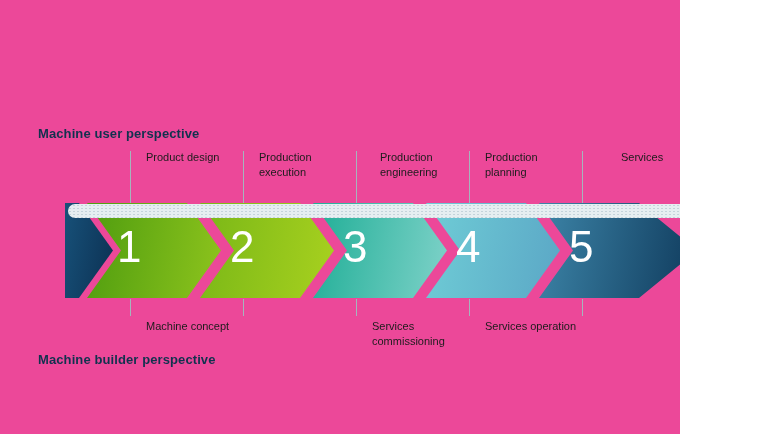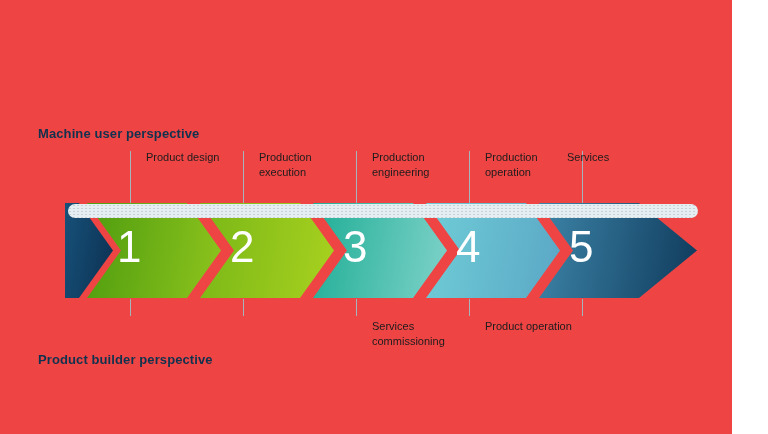--- a/index.html
+++ b/index.html
@@ -1,17 +1,17 @@
 <!DOCTYPE html>
 <html><head>
 <meta charset="utf-8">
 <style>
   html,body{margin:0;padding:0;background:#ffffff;}
   .canvas{
-    position:relative;width:732px;height:434px;background:#ef4444;
+    position:relative;width:680px;height:434px;background:#ec4899;
     font-family:"Liberation Sans",sans-serif;overflow:hidden;
   }
   .title{
     position:absolute;font-size:13px;font-weight:bold;color:#11324e;
     letter-spacing:0.1px;white-space:nowrap;
   }
   .title-top{left:38px;top:126px;}
   .title-bottom{left:38px;top:352px;}
   .tick{position:absolute;width:1px;background:#a6b4bd;}
   .tick-top{top:151px;height:52px;}
@@ -44,33 +44,33 @@
     position:absolute;top:225px;font-size:44px;font-weight:400;color:#ffffff;
     z-index:3;line-height:1;
   }
 </style>
 </head>
 <body>
 
 <div class="canvas">
 
   <div class="title title-top">Machine user perspective</div>
-  <div class="title title-bottom">Product builder perspective</div>
+  <div class="title title-bottom">Machine builder perspective</div>
 
   <div class="tick tick-top" style="left:130px"></div>
   <div class="tick tick-top" style="left:243px"></div>
   <div class="tick tick-top" style="left:356px"></div>
   <div class="tick tick-top" style="left:469px"></div>
   <div class="tick tick-top" style="left:582px"></div>
 
   <div class="plabel plabel-top" style="left:137px">Product design</div>
   <div class="plabel plabel-top" style="left:250px">Production execution</div>
-  <div class="plabel plabel-top" style="left:363px">Production engineering</div>
-  <div class="plabel plabel-top" style="left:476px">Production operation</div>
-  <div class="plabel plabel-top" style="left:558px">Services</div>
+  <div class="plabel plabel-top" style="left:371px">Production engineering</div>
+  <div class="plabel plabel-top" style="left:476px">Production planning</div>
+  <div class="plabel plabel-top" style="left:612px">Services</div>
 
   <div class="lead" style="background: linear-gradient(100deg, rgb(23, 81, 121), rgb(12, 48, 82));"></div>
 
   <div class="seg" style="left: 87px; background: linear-gradient(100deg, rgb(78, 156, 15), rgb(142, 196, 29));"></div>
   <div class="seg" style="left: 200px; background: linear-gradient(100deg, rgb(121, 183, 23), rgb(168, 209, 31));"></div>
   <div class="seg" style="left: 313px; background: linear-gradient(100deg, rgb(31, 174, 150), rgb(127, 210, 201));"></div>
   <div class="seg" style="left: 426px; background: linear-gradient(100deg, rgb(111, 205, 214), rgb(91, 167, 198));"></div>
   <div class="seg seg-last" style="left: 539px; background: linear-gradient(100deg, rgb(61, 133, 168), rgb(15, 58, 92));"></div>
 
   <div class="strip"></div>
@@ -80,16 +80,17 @@
   <div class="num" style="left:343px">3</div>
   <div class="num" style="left:456px">4</div>
   <div class="num" style="left:569px">5</div>
 
   <div class="tick tick-bottom" style="left:130px"></div>
   <div class="tick tick-bottom" style="left:243px"></div>
   <div class="tick tick-bottom" style="left:356px"></div>
   <div class="tick tick-bottom" style="left:469px"></div>
   <div class="tick tick-bottom" style="left:582px"></div>
 
+  <div class="plabel plabel-bottom" style="left:137px">Machine concept</div>
   <div class="plabel plabel-bottom" style="left:363px">Services commissioning</div>
-  <div class="plabel plabel-bottom" style="left:476px">Product operation</div>
+  <div class="plabel plabel-bottom" style="left:476px">Services operation</div>
 
 </div>
 
 </body></html>

